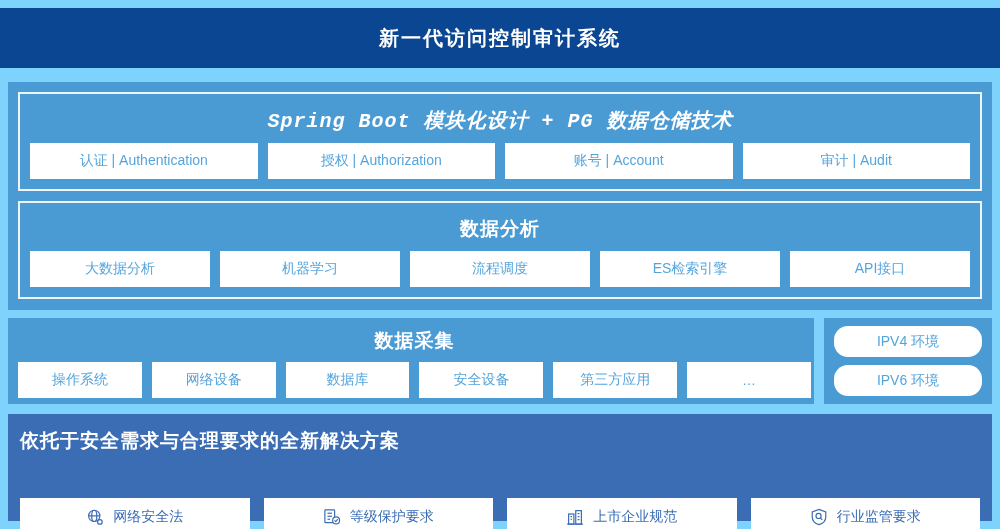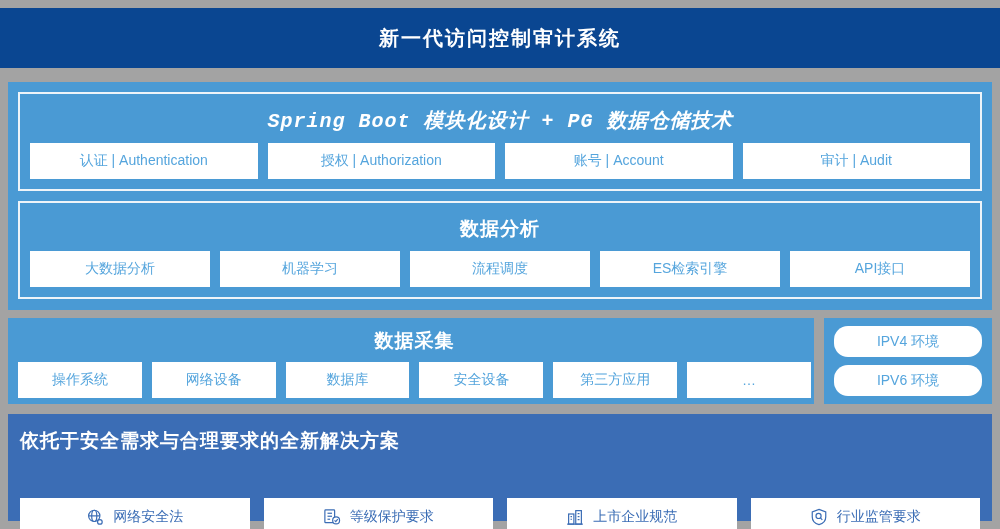--- a/index.html
+++ b/index.html
@@ -8,21 +8,21 @@
     width: 1000px;
     height: 529px;
     background: #ffffff;
     font-family: "Liberation Sans", "DejaVu Sans", sans-serif;
     overflow: hidden;
   }
 
   #architecture-page {
     width: 1000px;
     height: 529px;
-    background: #a3a3a3;
+    background: #7dd3fc;
     position: relative;
   }
 
   
   .title-bar {
     position: absolute;
     left: 0;
     top: 8px;
     width: 1000px;
     height: 60px;

